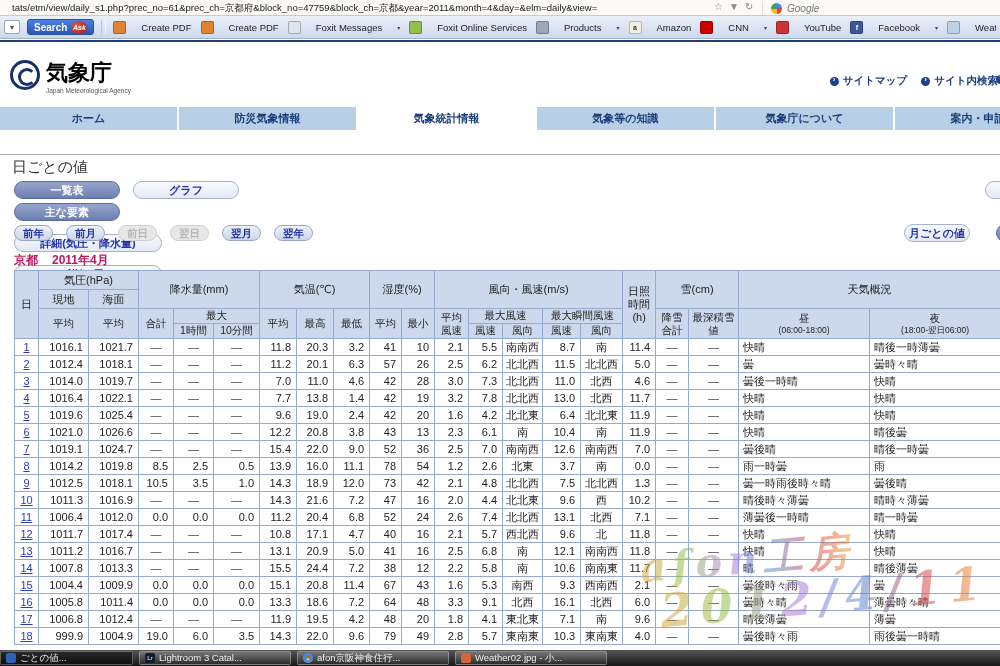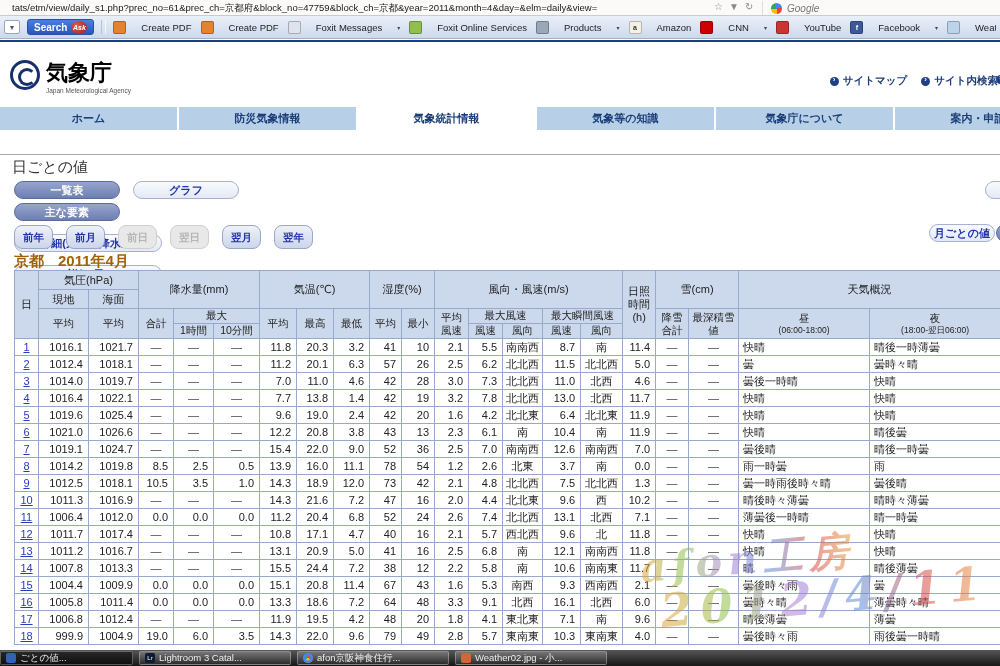--- a/index.html
+++ b/index.html
@@ -66,28 +66,28 @@
   #page-title { position:absolute; left:12px; top:116px; font-size:15px; color:#333; }
 
   
   .btnrow { position:absolute; left:14px; display:flex; gap:13px; }
   #row-view { top:139px; } #row-elem { top:161px;flex-direction:column; } #row-pills { top:183px; }
   .btn { height:18px; border-radius:9px; font-size:11px; font-weight:bold; text-align:center;
     line-height:16px; padding:0 14px; border:1px solid #a8b2cf;
     background:linear-gradient(#f8fafd,#e3e9f5); color:#2233aa; cursor:pointer; }
   .btn.active { background:linear-gradient(#97a5cd,#6d7fb2); border-color:#5a6b9e; color:#fff; }
   .btn.w106 { width:106px; padding:0; }
-  .pill { height:24px; border-radius:8px; font-size:10.5px; font-weight:bold; line-height:14px;
+  .pill { height:16px; border-radius:8px; font-size:10.5px; font-weight:bold; line-height:14px;
     padding:0 8px; border:1px solid #9aa7c9; background:linear-gradient(#eef1f8,#ccd5ea); color:#2233aa; cursor:pointer; }
   .pill.disabled { background:#e8e8e8; border-color:#cfcfcf; color:#b5b5b5; cursor:default; }
   #menu-btn { position:absolute; left:985px; top:139px; width:56px; }
-  #monthly-btn { position:absolute; left:929px; top:182px; width:66px; padding:0; }
+  #monthly-btn { position:absolute; left:904px; top:182px; width:66px; padding:0; }
   #cut-btn { position:absolute; left:996px; top:182px; width:30px; }
 
-  #station { position:absolute; left:14px; top:210px; font-size:15px; font-weight:bold; color:#a16207; }
+  #station { position:absolute; left:14px; top:210px; font-size:12px; font-weight:bold; color:#be185d; }
   #station span { margin-right:14px; }
 
   
   #wx-table { position:absolute; left:14px; top:228px; width:986px; border-collapse:collapse;
     table-layout:fixed; font-size:11px; color:#222; }
   #wx-table th, #wx-table td { border:1px solid #97a9cc; overflow:hidden; white-space:nowrap; }
   #wx-table th { background:#ccd8ec; font-weight:normal; text-align:center; }
   tr.h1 th, tr.h2 th { height:19px; }
   tr.h3 th, tr.h4 th { height:14px; font-size:10.5px; }
   th.two-line span, th.sun-th span { display:block; line-height:1.2; }

